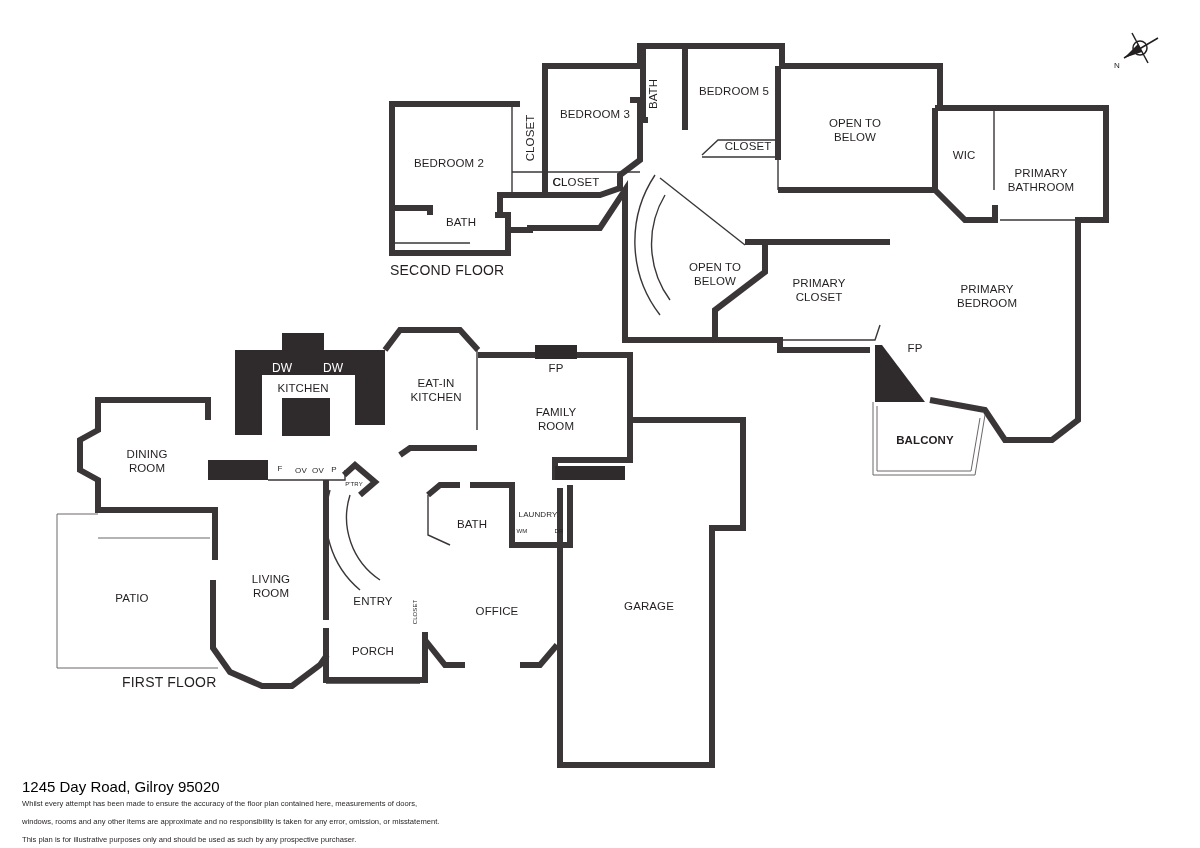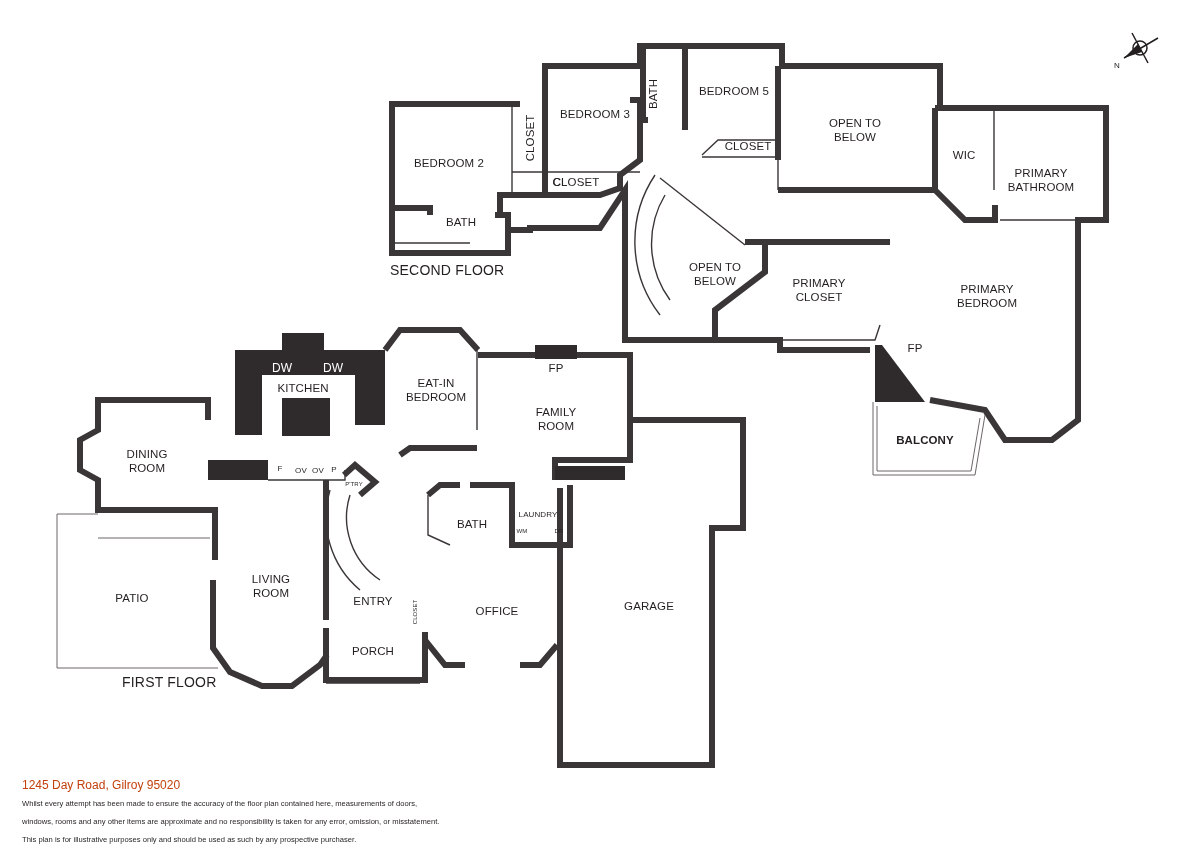--- a/index.html
+++ b/index.html
@@ -8,21 +8,21 @@
   .wall { fill:none; stroke:#3a3637; stroke-width:6; stroke-linejoin:miter; }
   .thin { fill:none; stroke:#3a3637; stroke-width:1.4; }
   .thinner { fill:none; stroke:#6b6667; stroke-width:1; }
   .solid { fill:#2f2b2c; }
   .lbl { position:absolute; font-size:11.5px; color:#231f20; text-align:center; line-height:14px; white-space:pre-line; transform:translate(-50%,-50%); letter-spacing:0.1px; }
   .lbl.sm { font-size:8px; line-height:9px; }
   .lbl.xs { font-size:6px; line-height:7px; }
   .lbl.white { color:#ffffff; font-size:12px; }
   .lbl.vert { transform:translate(-50%,-50%) rotate(-90deg); }
   .floor { position:absolute; font-size:14px; color:#231f20; letter-spacing:0.2px; }
-  .addr { position:absolute; left:22px; top:778px; font-size:12px; color:#c2410c; }
+  .addr { position:absolute; left:22px; top:778px; font-size:15px; color:#000000; }
   .disc { position:absolute; left:22px; top:795px; font-size:7.6px; line-height:18px; color:#231f20; white-space:pre-line; }
   .compass { position:absolute; left:1110px; top:30px; width:60px; height:50px; }
 </style>
 </head>
 <body>
 
 <svg width="1200" height="848" viewBox="0 0 1200 848">
 
   <g>
 
@@ -135,21 +135,21 @@
 <div class="lbl" style="left:819px;top:290px;">PRIMARY
 CLOSET</div>
 <div class="lbl" style="left:987px;top:296px;">PRIMARY
 BEDROOM</div>
 <div class="lbl" style="left:925px;top:440px;font-weight:bold;">BALCONY</div>
 <div class="lbl" style="left:915px;top:348px;">FP</div>
 
 <div class="floor" style="left:122px;top:674px;">FIRST FLOOR</div>
 <div class="lbl" style="left:303px;top:388px;">KITCHEN</div>
 <div class="lbl" style="left:436px;top:390px;">EAT-IN
-BEDROOM</div>
+KITCHEN</div>
 <div class="lbl" style="left:556px;top:419px;">FAMILY
 ROOM</div>
 <div class="lbl" style="left:147px;top:461px;">DINING
 ROOM</div>
 <div class="lbl" style="left:271px;top:586px;">LIVING
 ROOM</div>
 <div class="lbl" style="left:132px;top:598px;">PATIO</div>
 <div class="lbl" style="left:373px;top:601px;">ENTRY</div>
 <div class="lbl" style="left:373px;top:651px;">PORCH</div>
 <div class="lbl" style="left:497px;top:611px;">OFFICE</div>

